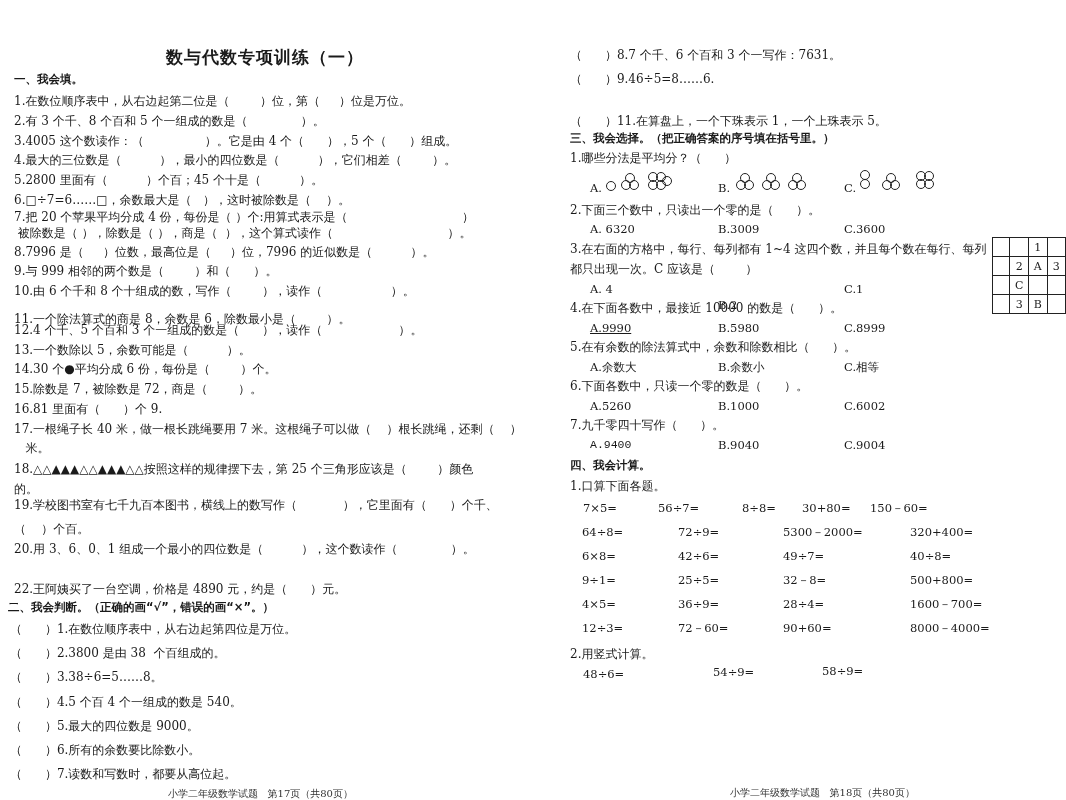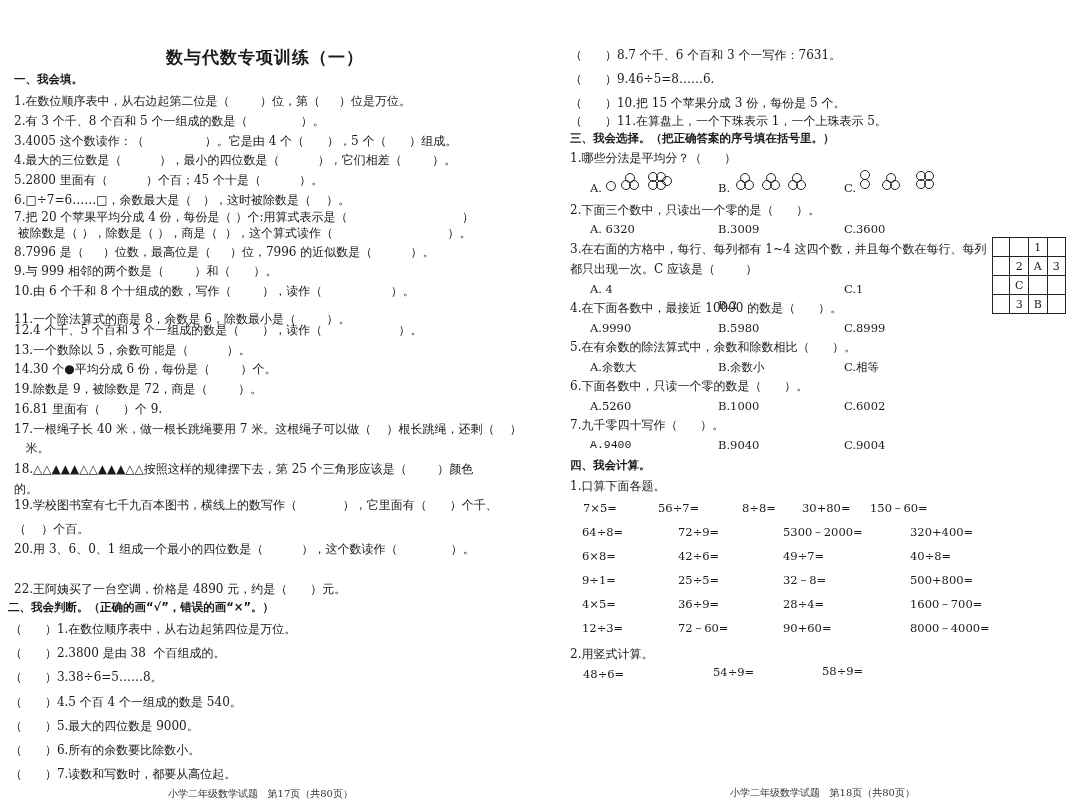--- a/index.html
+++ b/index.html
@@ -32,21 +32,21 @@
   <div class="line" style="top:193px;">6.□÷7=6……□，余数最大是（   ），这时被除数是（    ）。</div>
   <div class="line" style="top:210px;">7.把 20 个苹果平均分成 4 份，每份是（ ）个:用算式表示是（                              ）</div>
   <div class="line" style="top:226px;"> 被除数是（ ），除数是（ ），商是（  ），这个算式读作（                              ）。</div>
   <div class="line" style="top:245px;">8.7996 是（     ）位数，最高位是（     ）位，7996 的近似数是（          ）。</div>
   <div class="line" style="top:264px;">9.与 999 相邻的两个数是（        ）和（      ）。</div>
   <div class="line" style="top:284px;">10.由 6 个千和 8 个十组成的数，写作（        ），读作（                  ）。</div>
   <div class="line" style="top:304px;margin-top:8px;">11.一个除法算式的商是 8，余数是 6，除数最小是（        ）。</div>
   <div class="line" style="top:323px;">12.4 个千、5 个百和 3 个一组成的数是（      ），读作（                    ）。</div>
   <div class="line" style="top:343px;">13.一个数除以 5，余数可能是（          ）。</div>
   <div class="line" style="top:362px;">14.30 个●平均分成 6 份，每份是（        ）个。</div>
-  <div class="line" style="top:382px;">19.除数是 9，被除数是 72，商是（        ）。</div>
+  <div class="line" style="top:382px;">15.除数是 7，被除数是 72，商是（        ）。</div>
   <div class="line" style="top:402px;">16.81 里面有（      ）个 9.</div>
   <div class="line" style="top:422px;">17.一根绳子长 40 米，做一根长跳绳要用 7 米。这根绳子可以做（    ）根长跳绳，还剩（    ）</div>
   <div class="line" style="top:441px;">   米。</div>
   <div class="line" style="top:462px;">18.△△▲▲▲△△▲▲▲△△按照这样的规律摆下去，第 25 个三角形应该是（        ）颜色</div>
   <div class="line" style="top:482px;">的。</div>
   <div class="line" style="top:498px;">19.学校图书室有七千九百本图书，横线上的数写作（            ），它里面有（      ）个千、</div>
   <div class="line" style="top:522px;">（    ）个百。</div>
   <div class="line" style="top:542px;">20.用 3、6、0、1 组成一个最小的四位数是（          ），这个数读作（              ）。</div>
   <div class="line" style="top:582px;">22.王阿姨买了一台空调，价格是 4890 元，约是（      ）元。</div>
   <div class="line sec" style="top:600px;left:8px;">二、我会判断。（正确的画“√”，错误的画“×”。）</div>
@@ -56,21 +56,20 @@
   <div class="line" style="top:695px;left:10px;">（      ）4.5 个百 4 个一组成的数是 540。</div>
   <div class="line" style="top:719px;left:10px;">（      ）5.最大的四位数是 9000。</div>
   <div class="line" style="top:743px;left:10px;">（      ）6.所有的余数要比除数小。</div>
   <div class="line" style="top:767px;left:10px;">（      ）7.读数和写数时，都要从高位起。</div>
   <div class="footer" style="left:168px;">小学二年级数学试题   第17页（共80页）</div>
 </div>
 
 <div class="page" id="right">
   <div class="line" style="top:48px;left:10px;">（      ）8.7 个千、6 个百和 3 个一写作：7631。</div>
   <div class="line" style="top:72px;left:10px;">（      ）9.46÷5=8……6.</div>
-  <div class="line" style="top:96px;left:10px;">（      ）10.把 15 个苹果分成 3 份，每份是 5 个。</div>
   <div class="line" style="top:114px;left:10px;">（      ）11.在算盘上，一个下珠表示 1，一个上珠表示 5。</div>
   <div class="line sec" style="top:131px;left:10px;">三、我会选择。（把正确答案的序号填在括号里。）</div>
   <div class="line" style="top:151px;left:10px;">1.哪些分法是平均分？（      ）</div>
 
   <div class="opt" style="left:30px;top:181px;">A.</div>
   <div class="group" style="left:46px;top:170px;">
     <span class="circ" style="position:absolute;left:0;top:11px;"></span>
     <span class="circ" style="position:absolute;left:19px;top:3px;"></span>
     <span class="circ" style="position:absolute;left:15px;top:10px;"></span>
     <span class="circ" style="position:absolute;left:23px;top:10px;"></span>
@@ -139,21 +138,21 @@
     <tr>
           <td></td>
           <td>3</td>
           <td>B</td>
           <td></td>
         </tr>
   </tbody>
     </table>
 
   <div class="line" style="top:301px;left:10px;">4.在下面各数中，最接近 10000 的数是（      ）。</div>
-  <div class="opt" style="left:30px;top:321px;">A.9990</div>
+  <div class="opt" style="left:30px;top:321px;text-decoration:underline;">A.9990</div>
   <div class="opt" style="left:158px;top:321px;">B.5980</div>
   <div class="opt" style="left:284px;top:321px;">C.8999</div>
 
   <div class="line" style="top:340px;left:10px;">5.在有余数的除法算式中，余数和除数相比（      ）。</div>
   <div class="opt" style="left:30px;top:360px;">A.余数大</div>
   <div class="opt" style="left:158px;top:360px;">B.余数小</div>
   <div class="opt" style="left:284px;top:360px;">C.相等</div>
 
   <div class="line" style="top:379px;left:10px;">6.下面各数中，只读一个零的数是（      ）。</div>
   <div class="opt" style="left:30px;top:399px;">A.5260</div>

